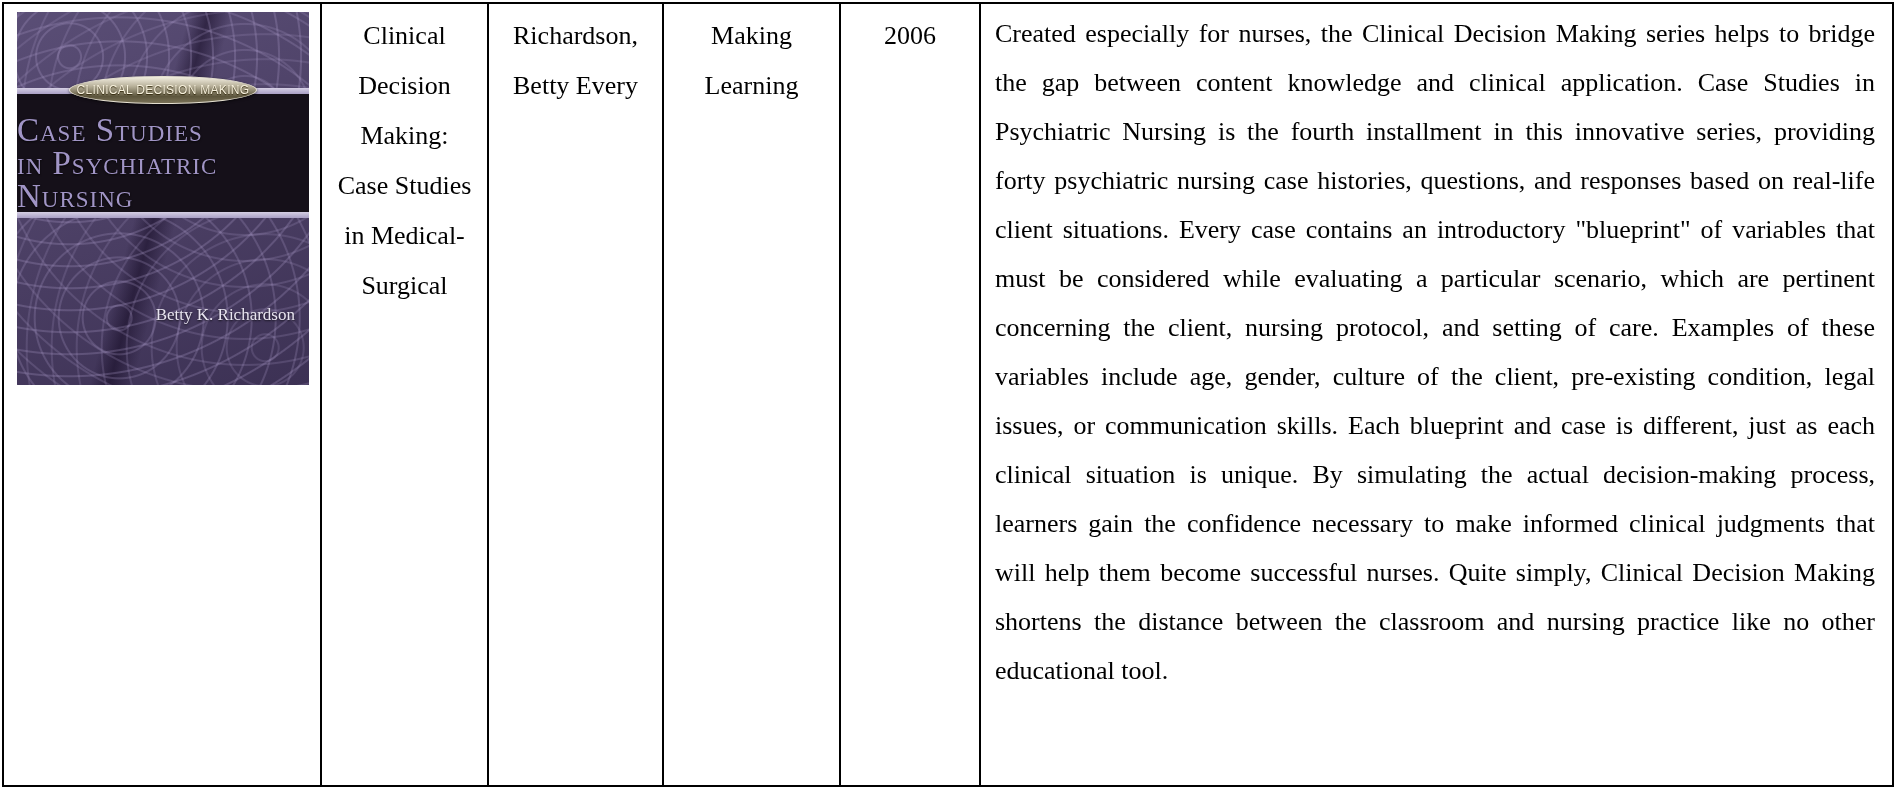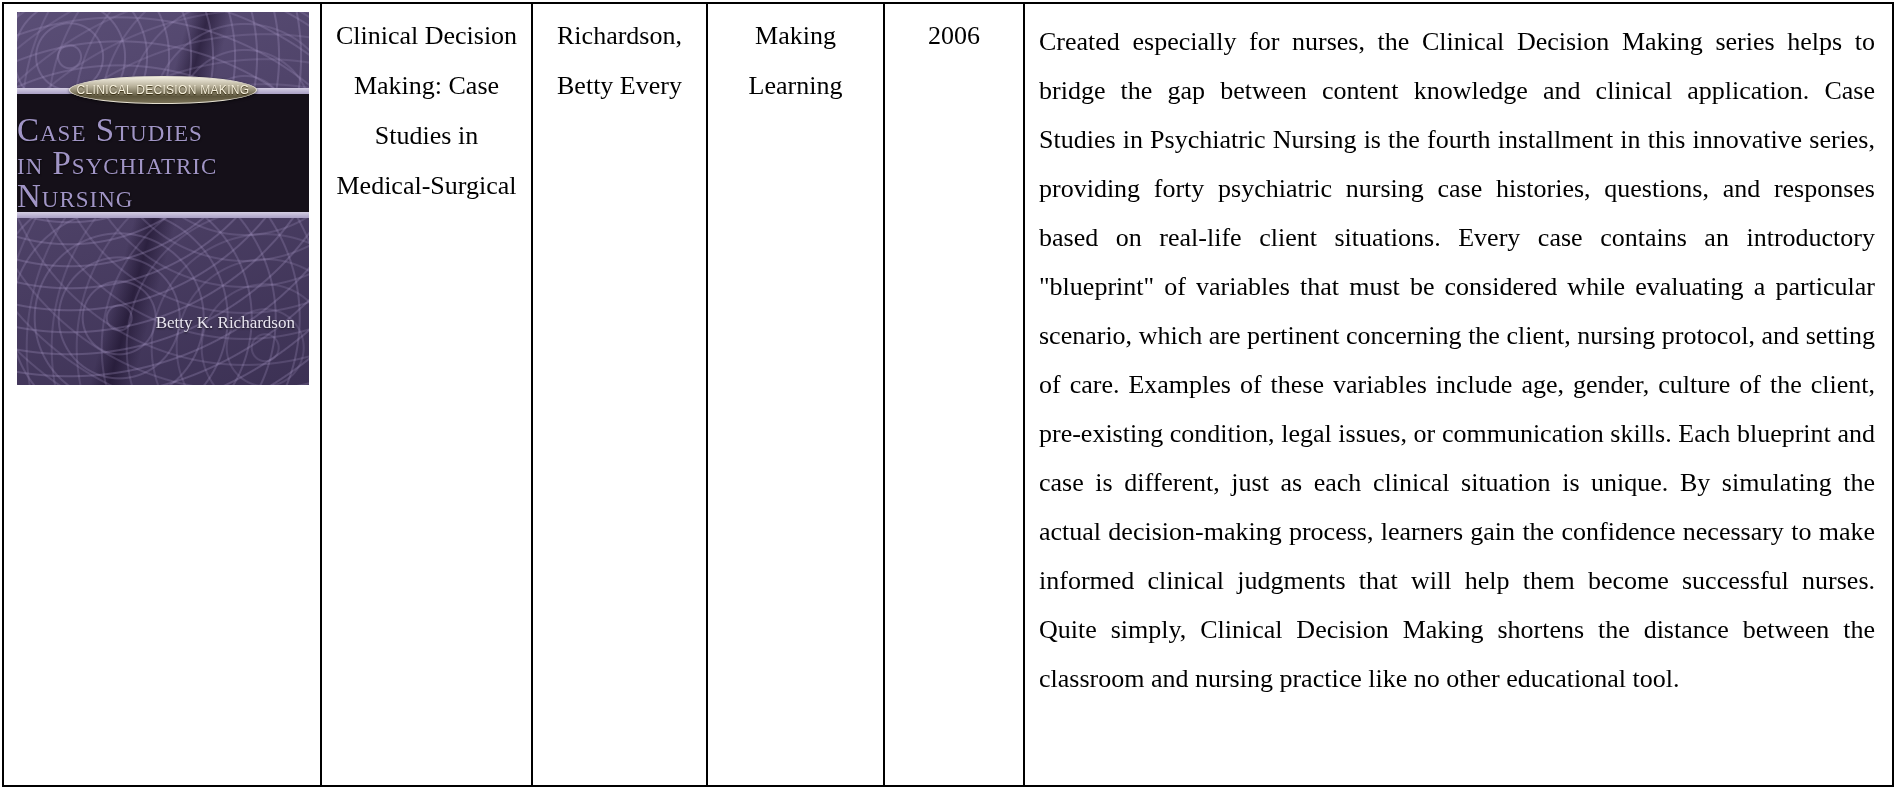--- a/index.html
+++ b/index.html
@@ -23,24 +23,24 @@
     box-sizing: border-box;
     display: flex;
     background: #ffffff;
   }
 
   .cell {
     box-sizing: border-box;
     border-right: 2px solid #000000;
     overflow: hidden;
   }
-  .cell:last-child { border-right: none; margin-top: 8px; }
+  .cell:last-child { border-right: none; }
 
   .cell-cover  { width: 318px; }
-  .cell-title  { width: 211px; }
+  .cell-title  { width: 167px; }
   .cell-author { width: 175px; }
   .cell-pub    { width: 177px; }
   .cell-year   { width: 140px; }
   .cell-desc   { flex: 1; }
 
   .cell-title, .cell-author, .cell-pub, .cell-year {
     text-align: center;
     font-size: 26px;
     line-height: 50px;
     padding: 7px 10px 0 10px;
@@ -128,21 +128,20 @@
     white-space: nowrap;
   }
 
   .cover-author {
     position: absolute;
     top: 293px;
     right: 14px;
     font-size: 17px;
     color: #e9e5f1;
     text-shadow: 0 1px 2px rgba(0,0,0,0.7);
-    margin-top: 8px;
   }
 </style>
 </head>
 <body>
 
 <div class="book-table">
 
   <div class="cell cell-cover">
     <div class="cover">
       <div class="cover-stripe stripe-top"></div>

